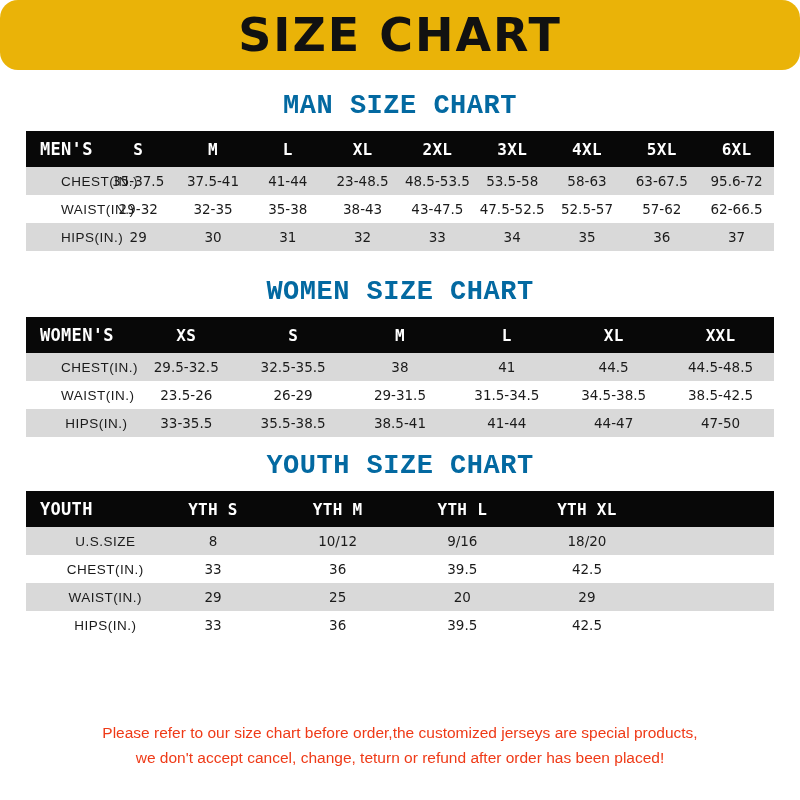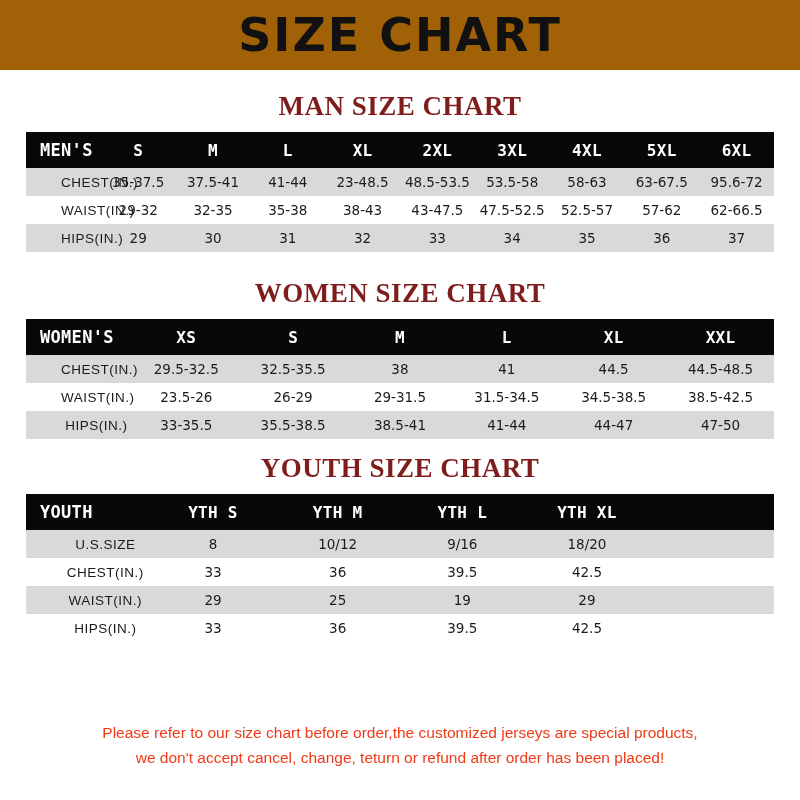--- a/index.html
+++ b/index.html
@@ -17,42 +17,43 @@
     position: relative;
     width: 800px;
     height: 800px;
     background: #ffffff;
     box-sizing: border-box;
   }
   
   .banner {
     width: 100%;
     height: 70px;
-    background: #a16207;
+    background: #eab308;
     display: flex;
     align-items: center;
     justify-content: center;
     box-sizing: border-box;
+    border-radius: 18px;
   }
   .banner-title {
     font-family: "DejaVu Sans", sans-serif;
     font-weight: bold;
     font-size: 46px;
     letter-spacing: 2px;
     color: #111111;
     text-align: center;
     line-height: 1;
   }
   
   .section-title {
     text-align: center;
-    font-family: Liberation Serif, serif;
+    font-family: Liberation Mono, monospace;
     font-weight: bold;
     font-size: 27px;
-    color: #7f1d1d;
+    color: #0369a1;
     letter-spacing: 0.5px;
   }
   .man-title { margin-top: 21px; }
   .women-title { margin-top: 26px; text-align: center; }
   .youth-title { margin-top: 14px; }
 
   
   .table-wrap {
     width: 748px;
     margin: 10px auto 0 auto;
@@ -257,21 +258,21 @@
         <td>33</td>
         <td>36</td>
         <td>39.5</td>
         <td>42.5</td>
         <td></td>
       </tr>
       <tr class="body-row shade">
         <td class="rowlabel">WAIST(IN.)</td>
         <td>29</td>
         <td>25</td>
-        <td>19</td>
+        <td>20</td>
         <td>29</td>
         <td></td>
       </tr>
       <tr class="body-row plain">
         <td class="rowlabel">HIPS(IN.)</td>
         <td>33</td>
         <td>36</td>
         <td>39.5</td>
         <td>42.5</td>
         <td></td>

